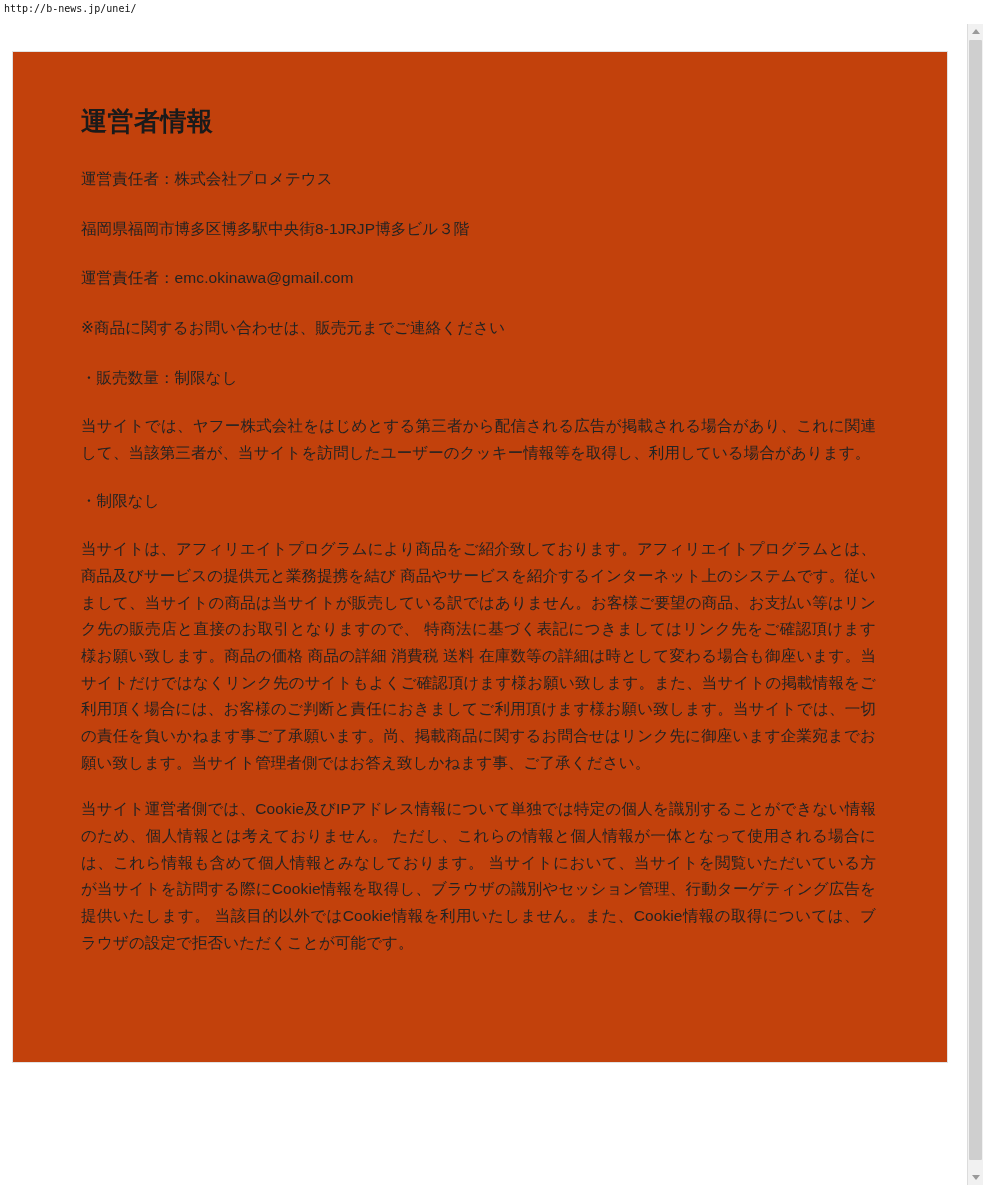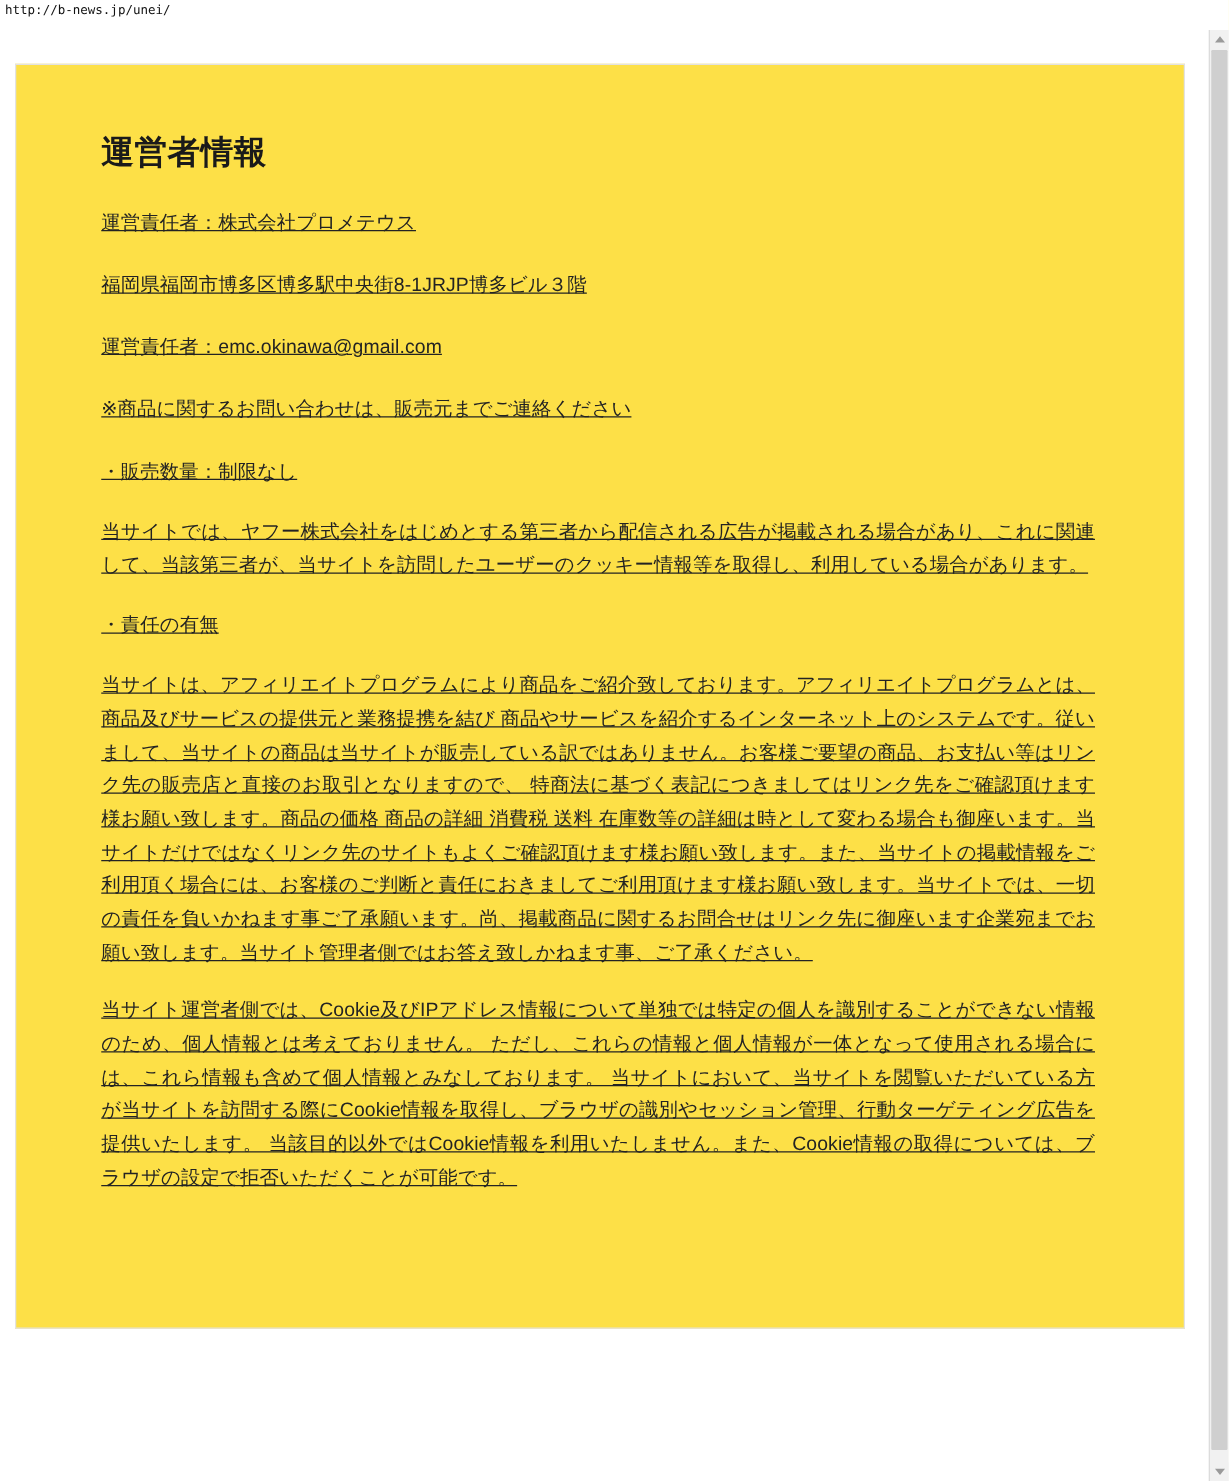--- a/index.html
+++ b/index.html
@@ -81,21 +81,21 @@
     border-radius: 1px;
   }
 
   
   .content-card {
     position: absolute;
     top: 27px;
     left: 12px;
     width: 936px;
     height: 1012px;
-    background: #fde047;
+    background: #c2410c;
     border: 1px solid #e2e2e2;
     box-sizing: border-box;
   }
 
   .content-inner {
     padding: 52px 55px 0 68px;
   }
 
   h1.page-title {
     font-size: 26px;
@@ -104,21 +104,20 @@
     margin: 0 0 26px 0;
     letter-spacing: 0.5px;
   }
 
   p.para {
     font-size: 15.5px;
     line-height: 1.85;
     margin: 0 16px 21px 0;
     color: #232323;
     letter-spacing: 0.1px;
-    text-decoration: underline;
   }
 
   p.para.block {
     line-height: 1.72;
     margin-bottom: 20px;
     text-align: justify;
   }
 </style>
 </head>
 <body>
@@ -133,21 +132,21 @@
     <div class="content-inner">
 
       <h1 class="page-title">運営者情報</h1>
 
       <p class="para">運営責任者：株式会社プロメテウス</p>
       <p class="para">福岡県福岡市博多区博多駅中央街8-1JRJP博多ビル３階</p>
       <p class="para">運営責任者：emc.okinawa@gmail.com</p>
       <p class="para">※商品に関するお問い合わせは、販売元までご連絡ください</p>
       <p class="para">・販売数量：制限なし</p>
       <p class="para block">当サイトでは、ヤフー株式会社をはじめとする第三者から配信される広告が掲載される場合があり、これに関連して、当該第三者が、当サイトを訪問したユーザーのクッキー情報等を取得し、利用している場合があります。</p>
-      <p class="para">・責任の有無</p>
+      <p class="para">・制限なし</p>
       <p class="para block">当サイトは、アフィリエイトプログラムにより商品をご紹介致しております。アフィリエイトプログラムとは、商品及びサービスの提供元と業務提携を結び 商品やサービスを紹介するインターネット上のシステムです。従いまして、当サイトの商品は当サイトが販売している訳ではありません。お客様ご要望の商品、お支払い等はリンク先の販売店と直接のお取引となりますので、 特商法に基づく表記につきましてはリンク先をご確認頂けます様お願い致します。商品の価格 商品の詳細 消費税 送料 在庫数等の詳細は時として変わる場合も御座います。当サイトだけではなくリンク先のサイトもよくご確認頂けます様お願い致します。また、当サイトの掲載情報をご利用頂く場合には、お客様のご判断と責任におきましてご利用頂けます様お願い致します。当サイトでは、一切の責任を負いかねます事ご了承願います。尚、掲載商品に関するお問合せはリンク先に御座います企業宛までお願い致します。当サイト管理者側ではお答え致しかねます事、ご了承ください。</p>
       <p class="para block">当サイト運営者側では、Cookie及びIPアドレス情報について単独では特定の個人を識別することができない情報のため、個人情報とは考えておりません。 ただし、これらの情報と個人情報が一体となって使用される場合には、これら情報も含めて個人情報とみなしております。 当サイトにおいて、当サイトを閲覧いただいている方が当サイトを訪問する際にCookie情報を取得し、ブラウザの識別やセッション管理、行動ターゲティング広告を提供いたします。 当該目的以外ではCookie情報を利用いたしません。また、Cookie情報の取得については、ブラウザの設定で拒否いただくことが可能です。</p>
 
     </div>
   </div>
 
 </div>
 
 <div class="scrollbar">
   <div class="track-up">

